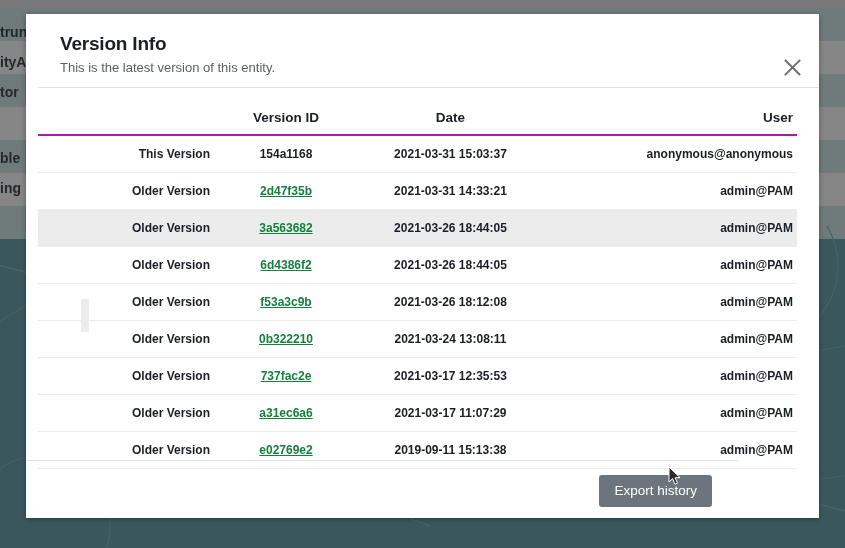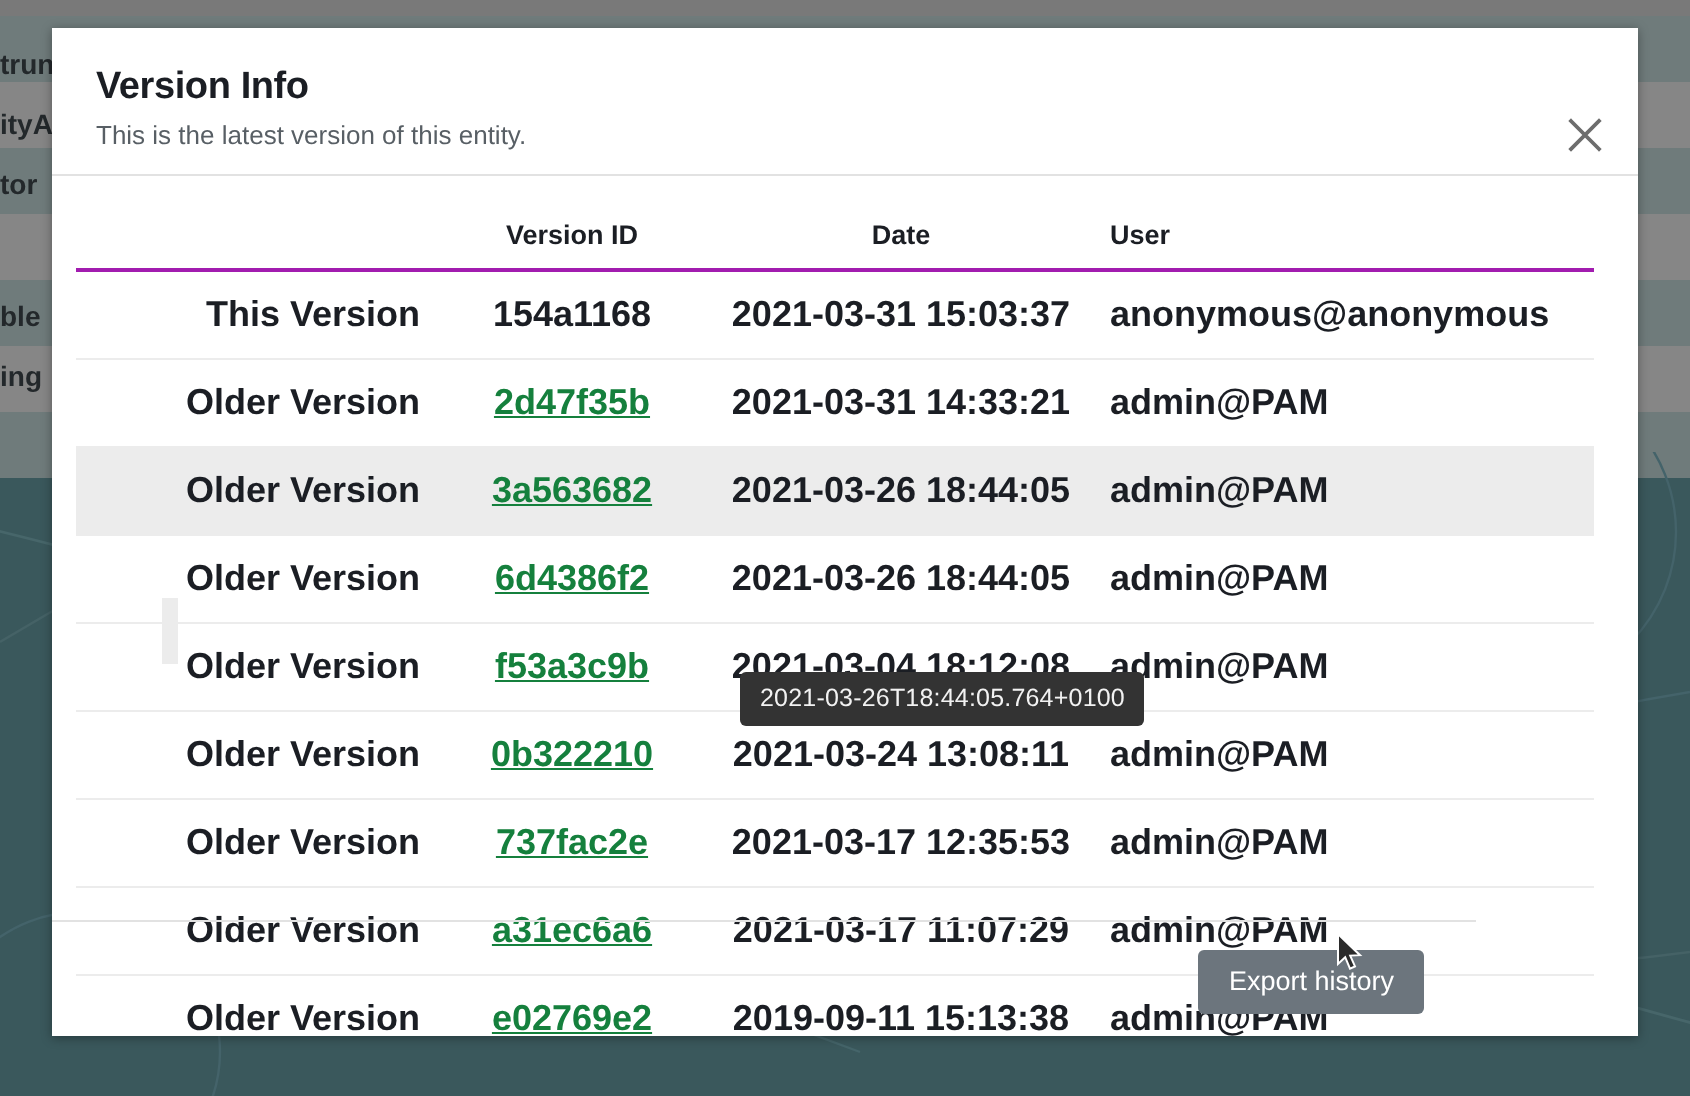--- a/index.html
+++ b/index.html
@@ -50,20 +50,21 @@
     background: #ffffff;
     box-shadow: 0 1px 5px rgba(0,0,0,.35);
     overflow: hidden;
   }
 
   .dlg-header {
     position: relative;
     padding: 18px 22px 0 22px;
     height: 74px;
     border-bottom: 1px solid #e2e2e2;
+    margin-left: 12px;
   }
   .dlg-title {
     font-size: 19px;
     font-weight: bold;
     color: #1b1e24;
     letter-spacing: -.2px;
     line-height: 24px;
   }
   .dlg-subtitle {
     font-size: 13px;
@@ -93,34 +94,34 @@
   }
   table.versions th {
     font-size: 13.5px;
     font-weight: bold;
     color: #1b1e24;
     padding: 0 0 9px 0;
     border-bottom: 2px solid #a21caf;
     white-space: nowrap;
   }
   table.versions td {
-    font-size: 18px;
+    font-size: 12px;
     font-weight: bold;
     padding: 11px 0 11px 0;
     border-bottom: 1px solid #ececec;
     color: #1b1e24;
     white-space: nowrap;
   }
   tr.row-hover td { background: #ececec; }
   tr.row-hover td.c-label { color: #1b1e24; }
 
   .c-label { text-align: right; padding-right: 16px !important; color: #d4d4d4; }
   .c-id    { text-align: center; }
   .c-date  { text-align: center; }
-  .c-user  { text-align: left; padding-right: 4px !important; }
+  .c-user  { text-align: right; padding-right: 4px !important; }
 
   th.c-label { border-bottom: 2px solid #2b2f33; }
 
   .vlink {
     color: #15803d;
     text-decoration: underline;
     cursor: pointer;
   }
 
   
@@ -259,21 +260,21 @@
           </tr>
           <tr>
             <td class="c-label">Older Version</td>
             <td class="c-id"><span class="vlink">6d4386f2</span></td>
             <td class="c-date">2021-03-26 18:44:05</td>
             <td class="c-user">admin@PAM</td>
           </tr>
           <tr>
             <td class="c-label">Older Version</td>
             <td class="c-id"><span class="vlink">f53a3c9b</span></td>
-            <td class="c-date">2021-03-04 18:12:08</td>
+            <td class="c-date">2021-03-26 18:12:08</td>
             <td class="c-user">admin@PAM</td>
           </tr>
           <tr>
             <td class="c-label">Older Version</td>
             <td class="c-id"><span class="vlink">0b322210</span></td>
             <td class="c-date">2021-03-24 13:08:11</td>
             <td class="c-user">admin@PAM</td>
           </tr>
           <tr>
             <td class="c-label">Older Version</td>
@@ -289,21 +290,20 @@
           </tr>
           <tr>
             <td class="c-label">Older Version</td>
             <td class="c-id"><span class="vlink">e02769e2</span></td>
             <td class="c-date">2019-09-11 15:13:38</td>
             <td class="c-user">admin@PAM</td>
           </tr>
         </tbody>
     </table>
 
-    <div class="tooltip">2021-03-26T18:44:05.764+0100</div>
   </div>
 
   <div class="dlg-footer">
     <button class="export-btn">Export history</button>
   </div>
 
 </div>
 
 <div class="cursor">
   <svg width="14" height="20" viewBox="0 0 14 20">

